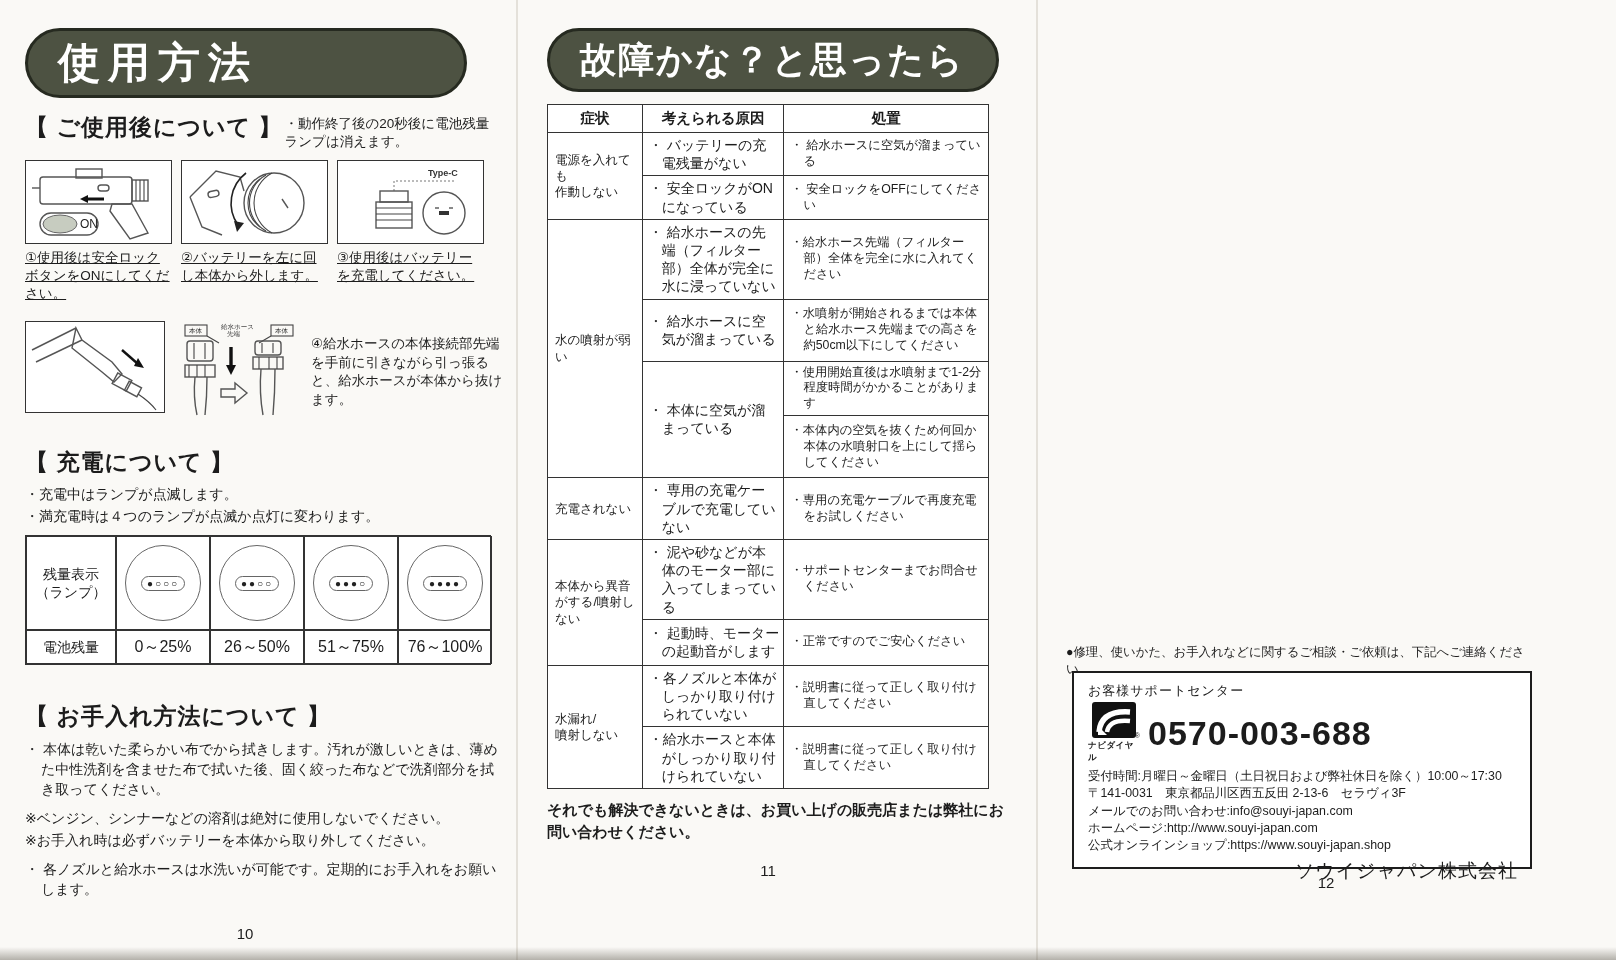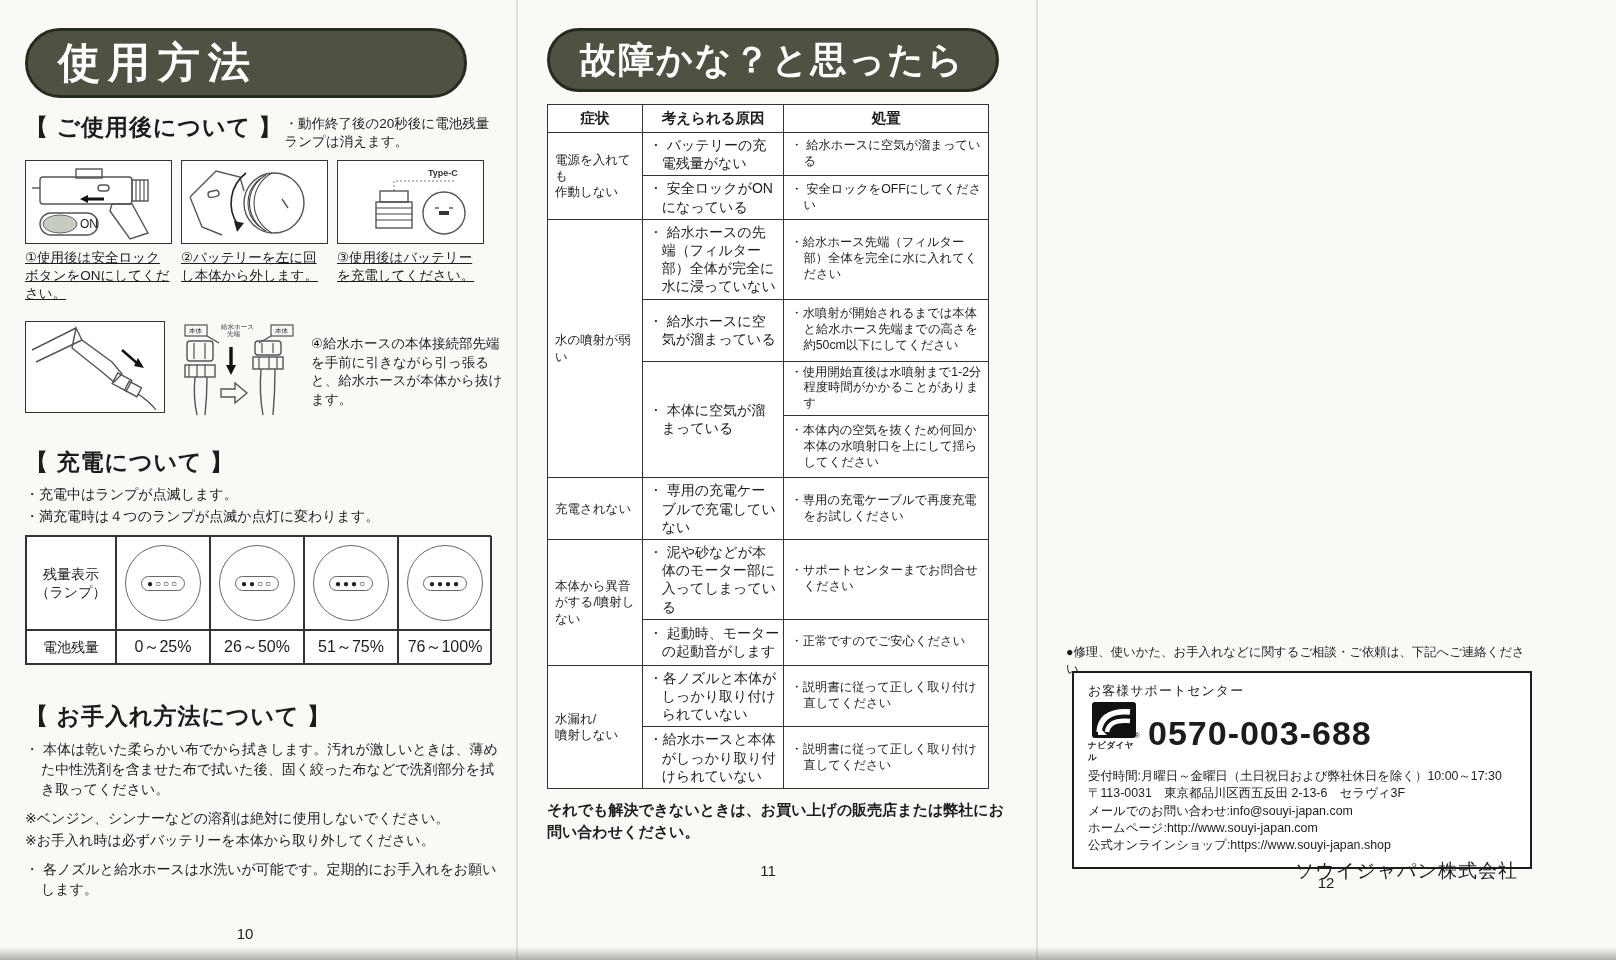--- a/index.html
+++ b/index.html
@@ -376,21 +376,21 @@
         <path d="M15,30 Q17,17 38,19" stroke="#fff" stroke-width="4.5" fill="none"></path>
         <polygon points="6,33 15,33 6,24" fill="#fff"></polygon>
       </svg>
       <span class="regmark">®</span>
       <span class="navlabel">ナビダイヤル</span>
     </div>
     <div class="phone">0570-003-688</div>
   </div>
   <div class="suplines">
     <div>受付時間:月曜日～金曜日（土日祝日および弊社休日を除く）10:00～17:30</div>
-    <div>〒113-0031　東京都品川区西五反田 2-13-6　セラヴィ3F</div>
+    <div>〒141-0031　東京都品川区西五反田 2-13-6　セラヴィ3F</div>
     <div>メールでのお問い合わせ:info@souyi-japan.com</div>
     <div>ホームページ:http://www.souyi-japan.com</div>
     <div>公式オンラインショップ:https://www.souyi-japan.shop</div>
   </div>
   <div class="company">ソウイジャパン株式会社</div>
 </div>
 
 <div class="pageno pn12">12</div>
 
 <div class="bottom-edge"></div>

